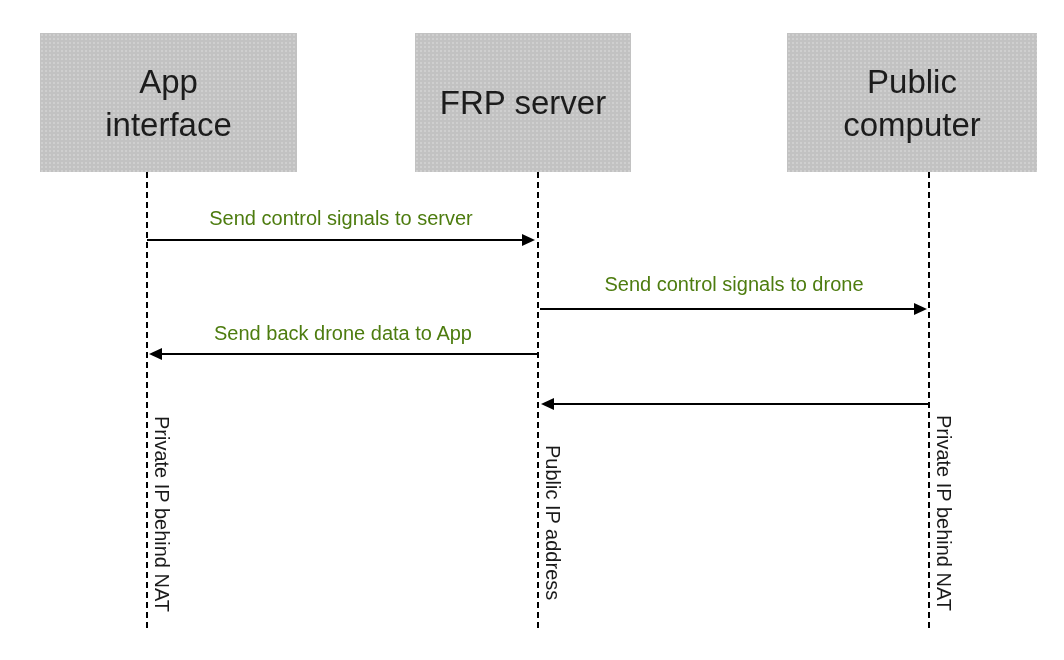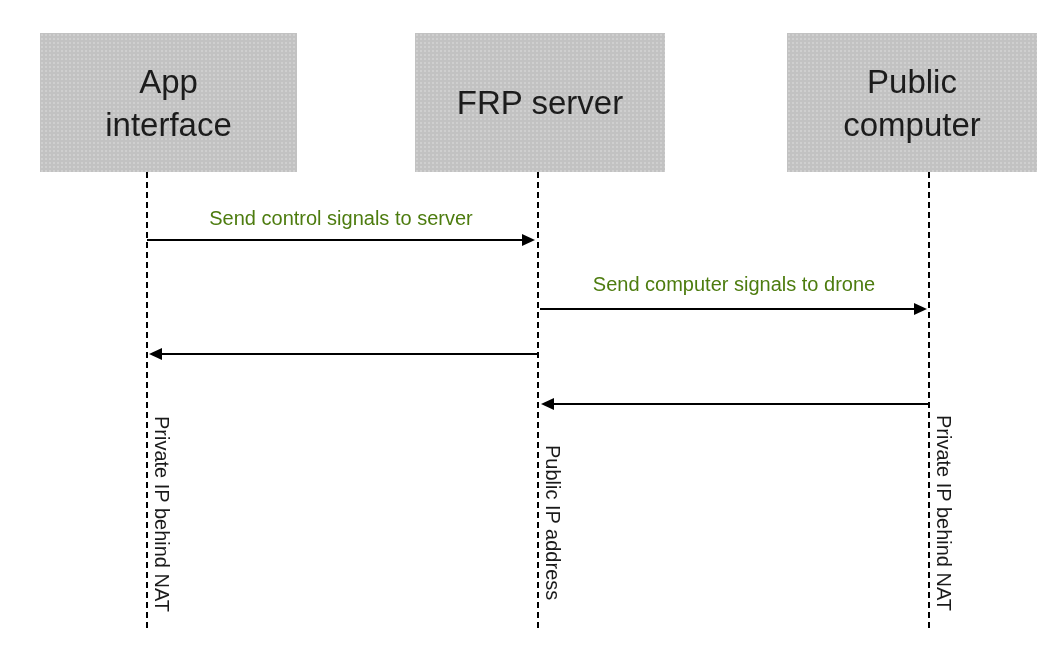--- a/index.html
+++ b/index.html
@@ -13,21 +13,21 @@
   
   .actor-box{
     position:absolute;
     top:33px;height:139px;
     background-color:#c2c2c2;
     background-image:radial-gradient(#cfcfcf 1px, transparent 1px);
     background-size:4px 4px;
     display:flex;align-items:center;justify-content:center;
   }
   .actor-box.a1{left:40px;width:257px;}
-  .actor-box.a2{left:415px;width:250px;}
+  .actor-box.a2{left:415px;width:216px;}
   .actor-box.a3{left:787px;width:250px;}
   .actor-label{
     font-size:33px;line-height:43px;color:#1c1c1c;
     text-align:center;white-space:pre-line;
   }
   
   .lifeline{
     position:absolute;top:172px;height:458px;width:2px;
     background:repeating-linear-gradient(to bottom,#000000 0 6px,transparent 6px 10px);
   }
@@ -86,24 +86,25 @@
   </div>
 
   <div class="lifeline l1"></div>
   <div class="lifeline l2"></div>
   <div class="lifeline l3"></div>
 
   <span class="msg-label ml1">Send control signals to server</span>
   <div class="msg-line m1-line"></div>
   <div class="arrowhead right m1-head"></div>
 
-  <span class="msg-label ml2">Send computer signals to drone</span>
+  <span class="msg-label ml2">Send control signals to drone</span>
   <div class="msg-line m2-line"></div>
   <div class="arrowhead right m2-head"></div>
 
+  <span class="msg-label ml3">Send back drone data to App</span>
   <div class="msg-line m3-line"></div>
   <div class="arrowhead left m3-head"></div>
 
   <div class="msg-line m4-line"></div>
   <div class="arrowhead left m4-head"></div>
 
   <span class="vtext v1">Private IP behind NAT</span>
   <span class="vtext v2">Public IP address</span>
   <span class="vtext v3">Private IP behind NAT</span>
 

